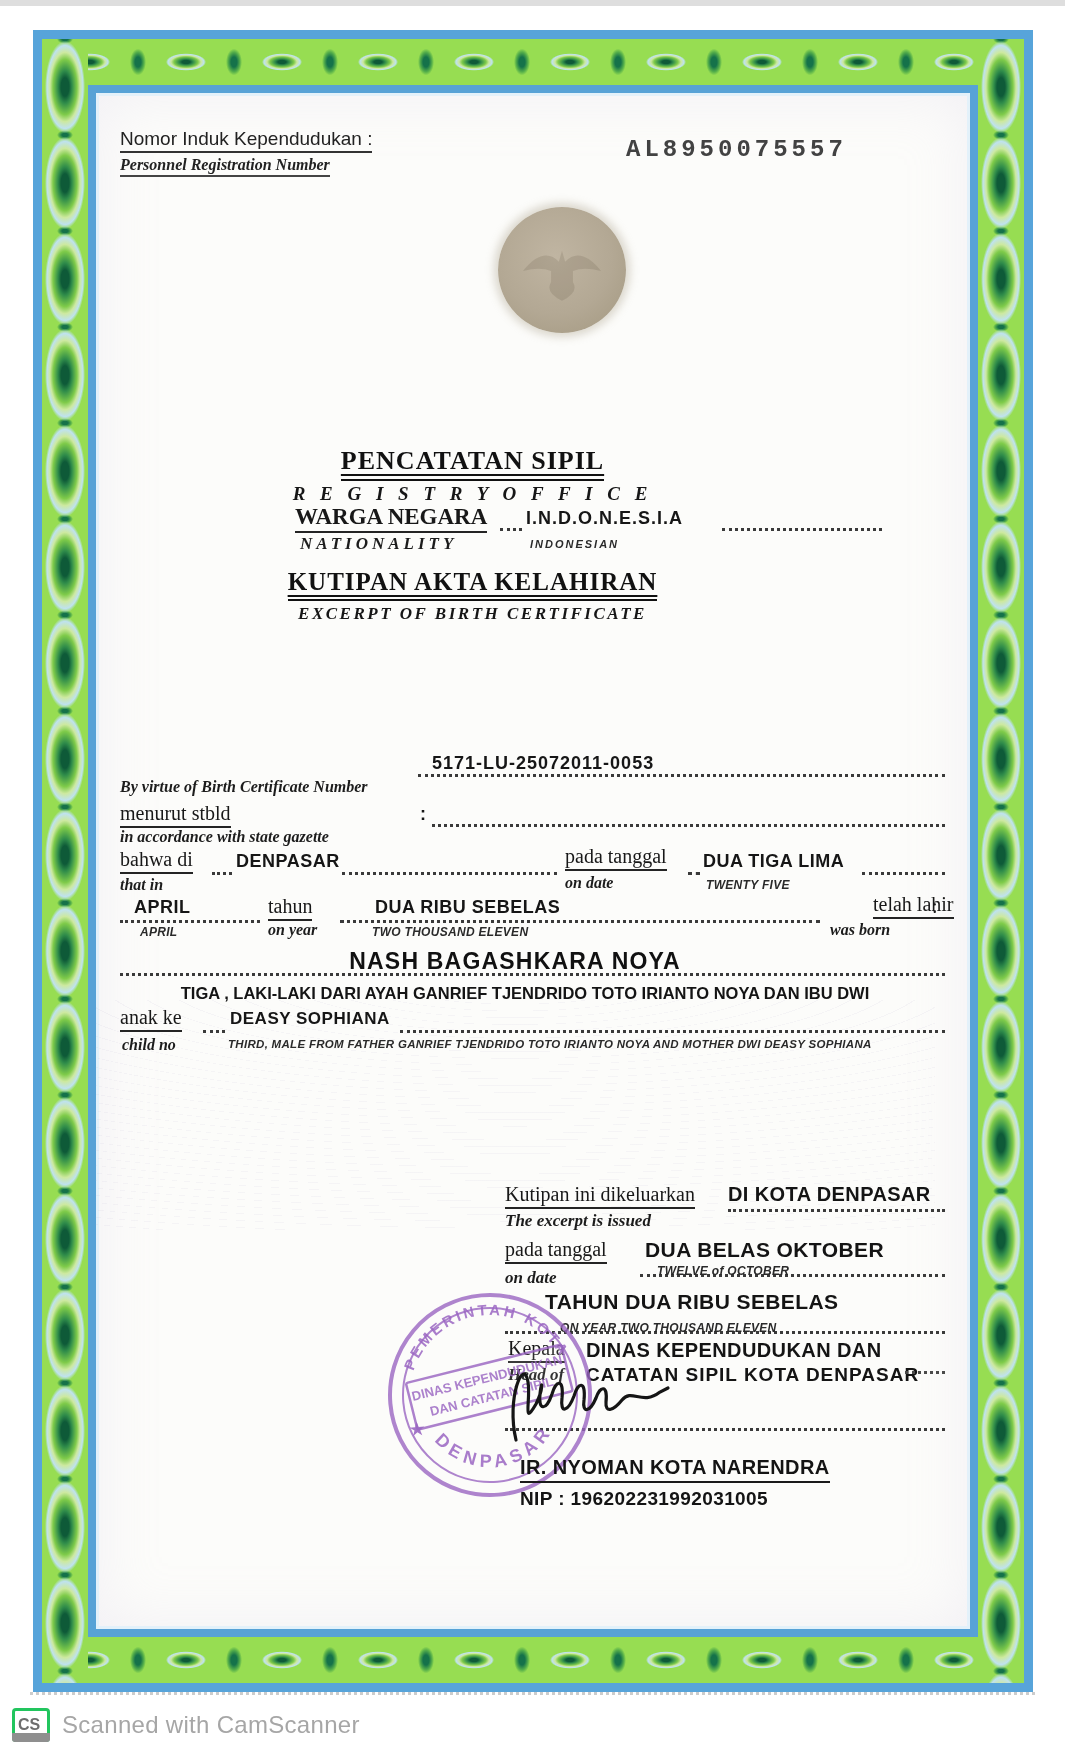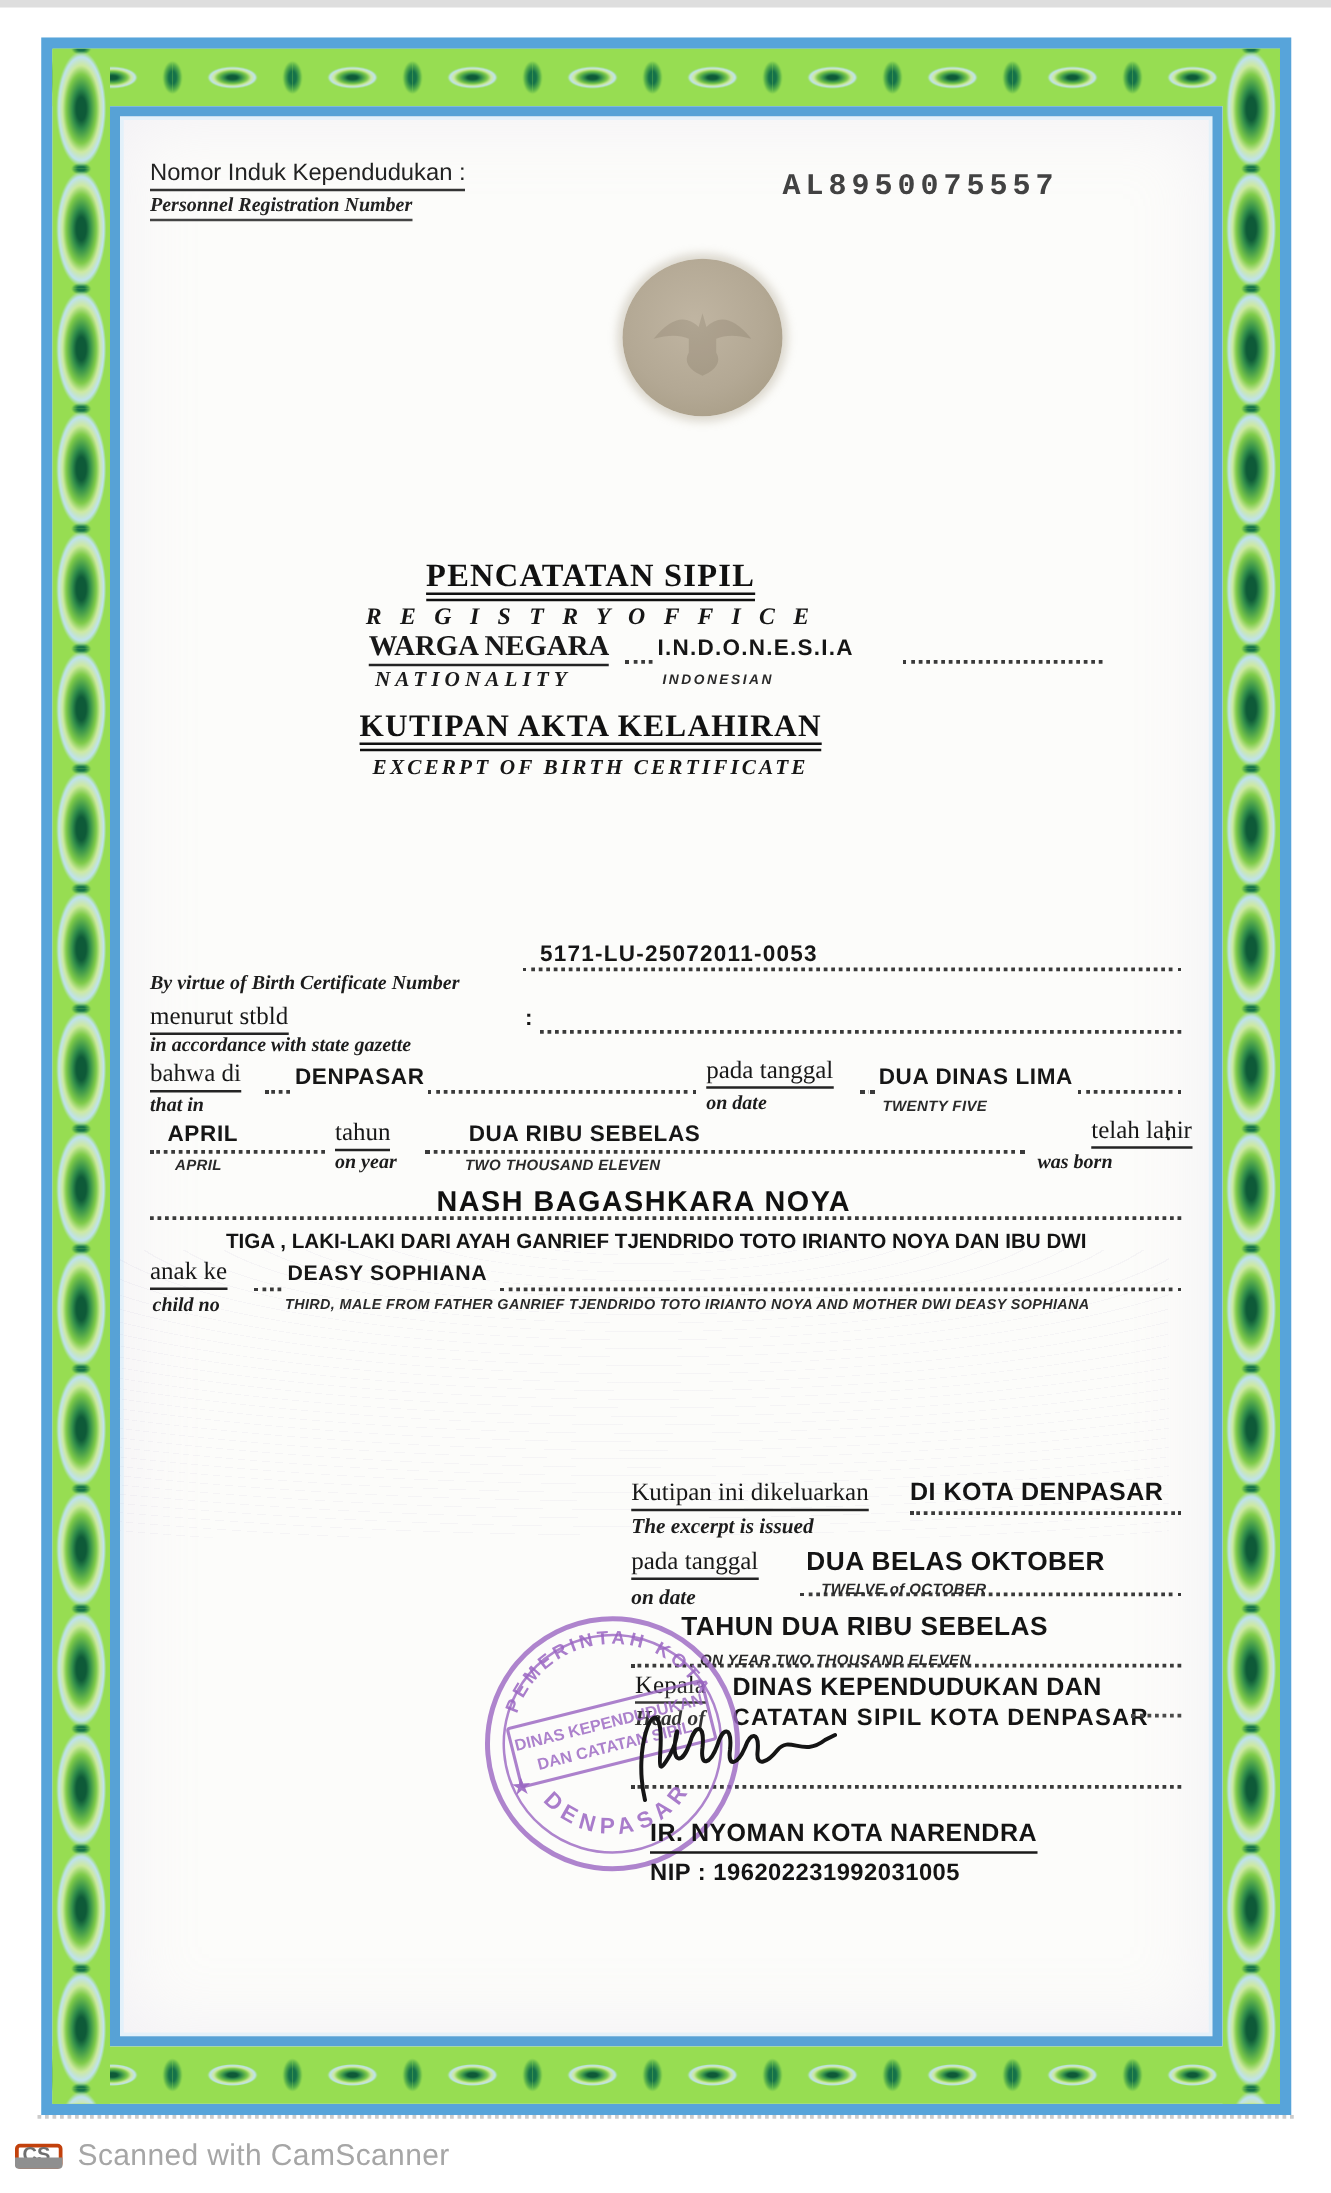--- a/index.html
+++ b/index.html
@@ -80,21 +80,21 @@
   .big-val { font-weight:bold; font-size:20px; color:#141414; letter-spacing:.4px; }
   .signer { font-weight:bold; font-size:20px; color:#141414; letter-spacing:.4px;
             border-bottom:2.5px solid #1a1a1a; padding-bottom:2px; }
 
   .scan-dots { left:30px; right:30px; top:1692px; border-top:3px dotted #cccccc; position:absolute; }
   .scan-line { left:0; right:0; top:1711px; height:3px; background:#ececec; position:absolute; }
   .top-edge { left:0; right:0; top:0; height:6px; background:#dedede; position:absolute; }
 
   .footer { position:absolute; left:0; right:0; bottom:0; height:58px; background:#ffffff;
             display:flex; align-items:center; gap:12px; padding-left:12px; }
-  .cs-badge { position:relative; width:38px; height:20px; border:3px solid #c2410c; border-radius:4px;
+  .cs-badge { position:relative; width:38px; height:34px; border:3px solid #22c55e; border-radius:4px;
               display:flex; align-items:center; justify-content:flex-start; padding-left:3px;
               font-weight:bold; font-size:16px; color:#6e6e6e; background:#fff; }
   .cs-badge .cs-strip { position:absolute; left:-3px; right:-3px; bottom:-3px; height:9px;
                         background:#8f8f8f; border-radius:0 0 3px 3px; }
   .footer-text { font-size:24px; color:#a6a6a6; letter-spacing:.3px; }
 </style>
 </head>
 <body>
 
 <div class="page">
@@ -154,21 +154,21 @@
     <div class="abs val" style="left:420px; top:804px;">:</div>
     <div class="dotline" style="left:432px; top:824px; width:513px;"></div>
     <div class="abs serif-sub" style="left:120px; top:828px;">in accordance with state gazette</div>
 
     <div class="abs serif ul" style="left:120px; top:848px;">bahwa di</div>
     <div class="dotline" style="left:212px; top:872px; width:20px;"></div>
     <div class="abs val" style="left:236px; top:851px;">DENPASAR</div>
     <div class="dotline" style="left:342px; top:872px; width:215px;"></div>
     <div class="abs serif ul" style="left:565px; top:845px;">pada tanggal</div>
     <div class="dotline" style="left:688px; top:872px; width:12px;"></div>
-    <div class="abs val" style="left:703px; top:851px;">DUA DINAS LIMA</div>
+    <div class="abs val" style="left:703px; top:851px;">DUA TIGA LIMA</div>
     <div class="dotline" style="left:862px; top:872px; width:83px;"></div>
     <div class="abs serif-sub" style="left:120px; top:876px;">that in</div>
     <div class="abs serif-sub" style="left:565px; top:874px;">on date</div>
     <div class="abs val-sub" style="left:706px; top:878px;">TWENTY FIVE</div>
 
     <div class="abs val" style="left:134px; top:897px;">APRIL</div>
     <div class="dotline" style="left:120px; top:920px; width:140px;"></div>
     <div class="abs serif ul" style="left:268px; top:895px;">tahun</div>
     <div class="dotline" style="left:340px; top:920px; width:480px;"></div>
     <div class="abs val" style="left:375px; top:897px;">DUA RIBU SEBELAS</div>

